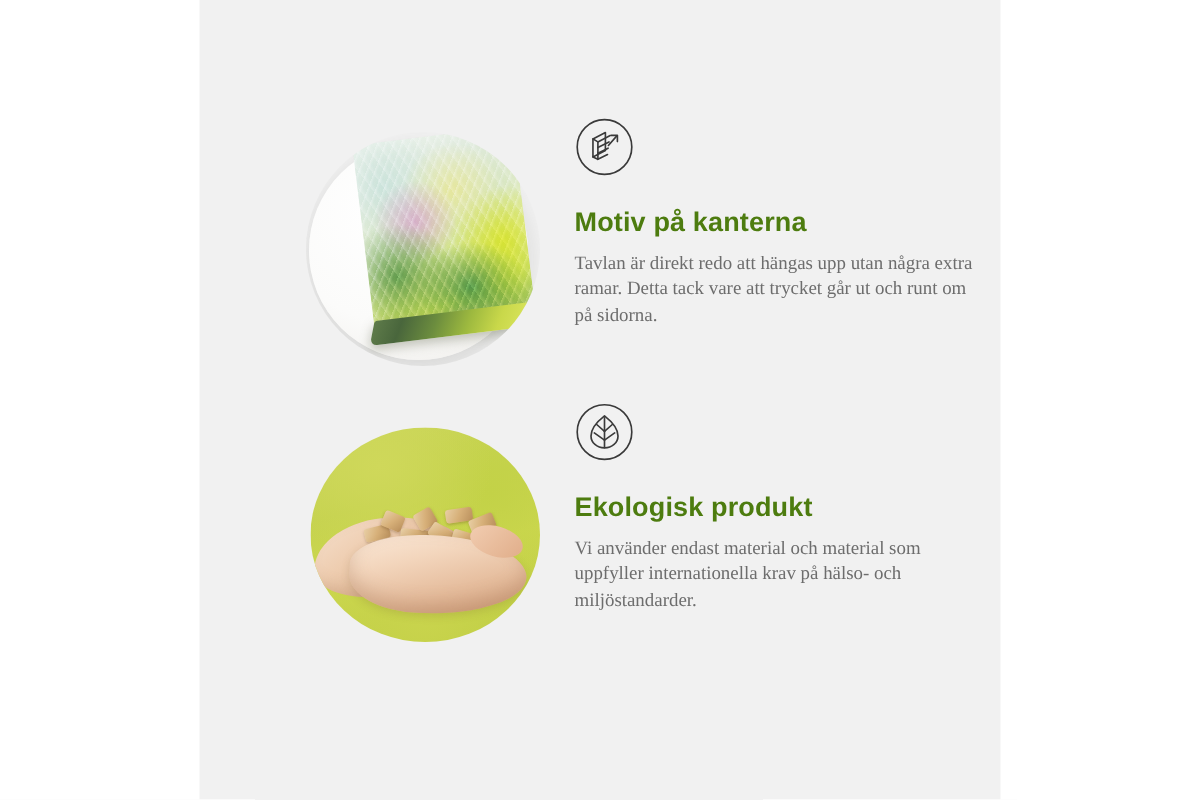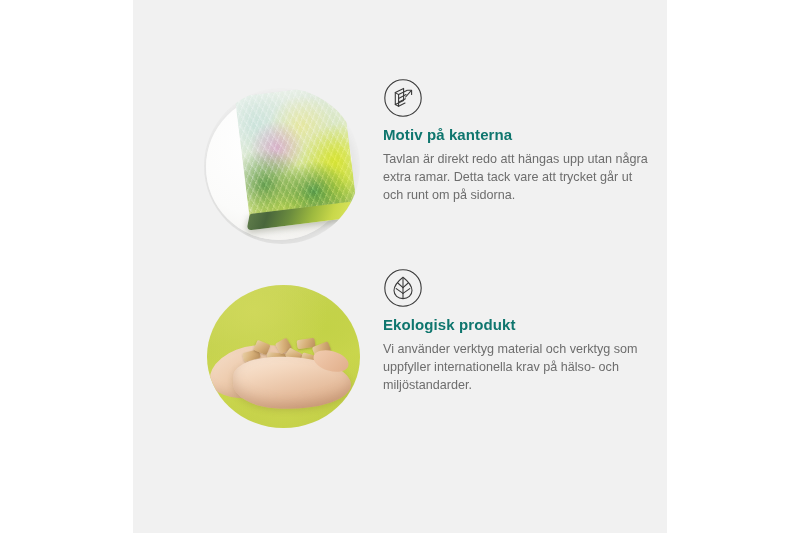--- a/index.html
+++ b/index.html
@@ -184,33 +184,34 @@
   }
 
   .icon-badge {
     width: 40px;
     height: 40px;
     display: block;
   }
   .icon-badge svg { display: block; }
 
   .feature-title {
-    margin: 8px 0 0 0;
-    font-size: 15px;
+    margin: 20px 0 0 0;
+    font-size: 18px;
     font-weight: bold;
-    color: #0f766e;
+    color: #4d7c0f;
     letter-spacing: 0.1px;
     line-height: 1.2;
   }
   .feature-desc {
     margin: 7px 0 0 0;
     font-size: 12.6px;
     line-height: 1.42;
     color: #6d6d6d;
     max-width: 268px;
+    font-family: Liberation Serif, serif;
   }
 </style>
 </head>
 <body>
 
 <div class="page">
 
   <div class="panel">
 
     <div class="feature feature-edges">
@@ -277,19 +278,19 @@
               <path d="M20 9.2 C13.6 14.2 11.0 19.0 11.0 22.6 C11.0 27.2 15.0 30.6 20 30.6 C25.0 30.6 29.0 27.2 29.0 22.6 C29.0 19.0 26.4 14.2 20 9.2 Z"></path>
               <path d="M20 10.6 L20 30.4"></path>
               <path d="M20 19.6 L14.8 15.0"></path>
               <path d="M20 19.6 L25.2 15.0"></path>
               <path d="M20 25.4 L13.2 20.6"></path>
               <path d="M20 25.4 L26.8 20.6"></path>
             </g>
           </svg>
         </span>
         <h3 class="feature-title">Ekologisk produkt</h3>
-        <p class="feature-desc">Vi använder verktyg material och verktyg som uppfyller internationella krav på hälso- och miljöstandarder.</p>
+        <p class="feature-desc">Vi använder endast material och material som uppfyller internationella krav på hälso- och miljöstandarder.</p>
       </div>
 
     </div>
 
   </div>
 </div>
 
 </body></html>

